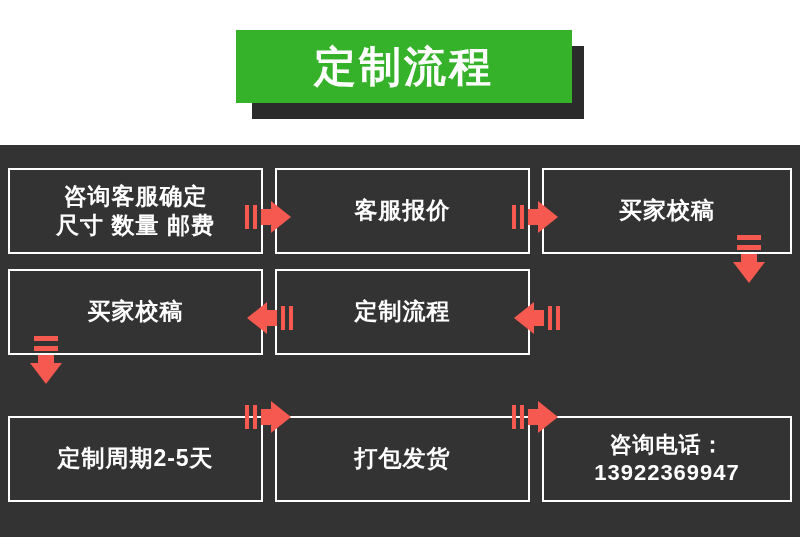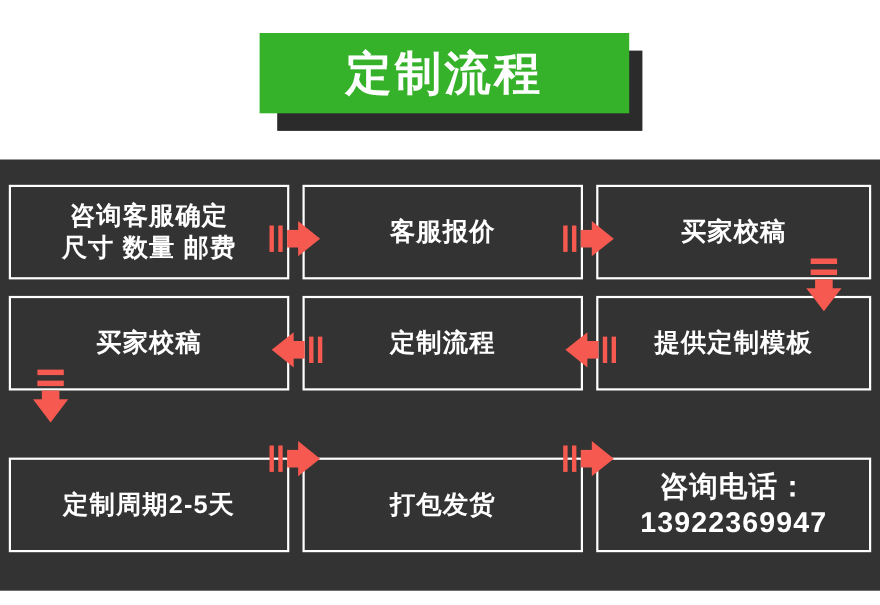--- a/index.html
+++ b/index.html
@@ -104,21 +104,21 @@
   .col-3 { left: 534px; width: 250px; }
 
   .cell-text {
     color: #ffffff;
     font-size: 23px;
     font-weight: bold;
     line-height: 1.28;
     letter-spacing: 1px;
     white-space: pre-line;
   }
-  .cell-text.small { font-size: 26px; }
+  .cell-text.small { font-size: 22px; }
 
   
   .arrow {
     position: absolute;
     pointer-events: none;
   }
   
   .arrow-h {
     width: 46px;
     height: 32px;
@@ -226,23 +226,20 @@
         </div>
       </div>
 
       <div class="row row-2">
         <div class="cell col-1">
           <span class="cell-text">买家校稿</span>
         </div>
         <div class="cell col-2">
           <span class="cell-text">定制流程</span>
         </div>
-        <div class="cell col-3">
-          <span class="cell-text">提供定制模板</span>
-        </div>
       </div>
 
       <div class="row row-3">
         <div class="cell col-1">
           <span class="cell-text">定制周期2-5天</span>
         </div>
         <div class="cell col-2">
           <span class="cell-text">打包发货</span>
         </div>
         <div class="cell col-3">

